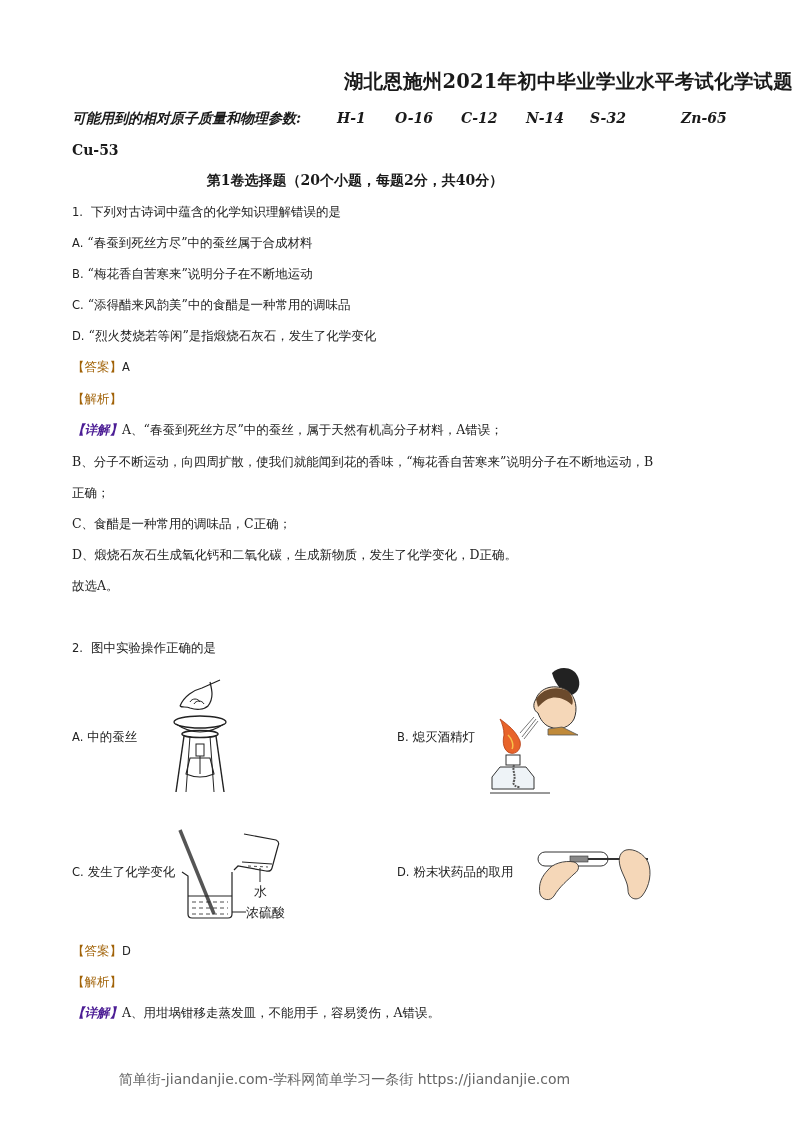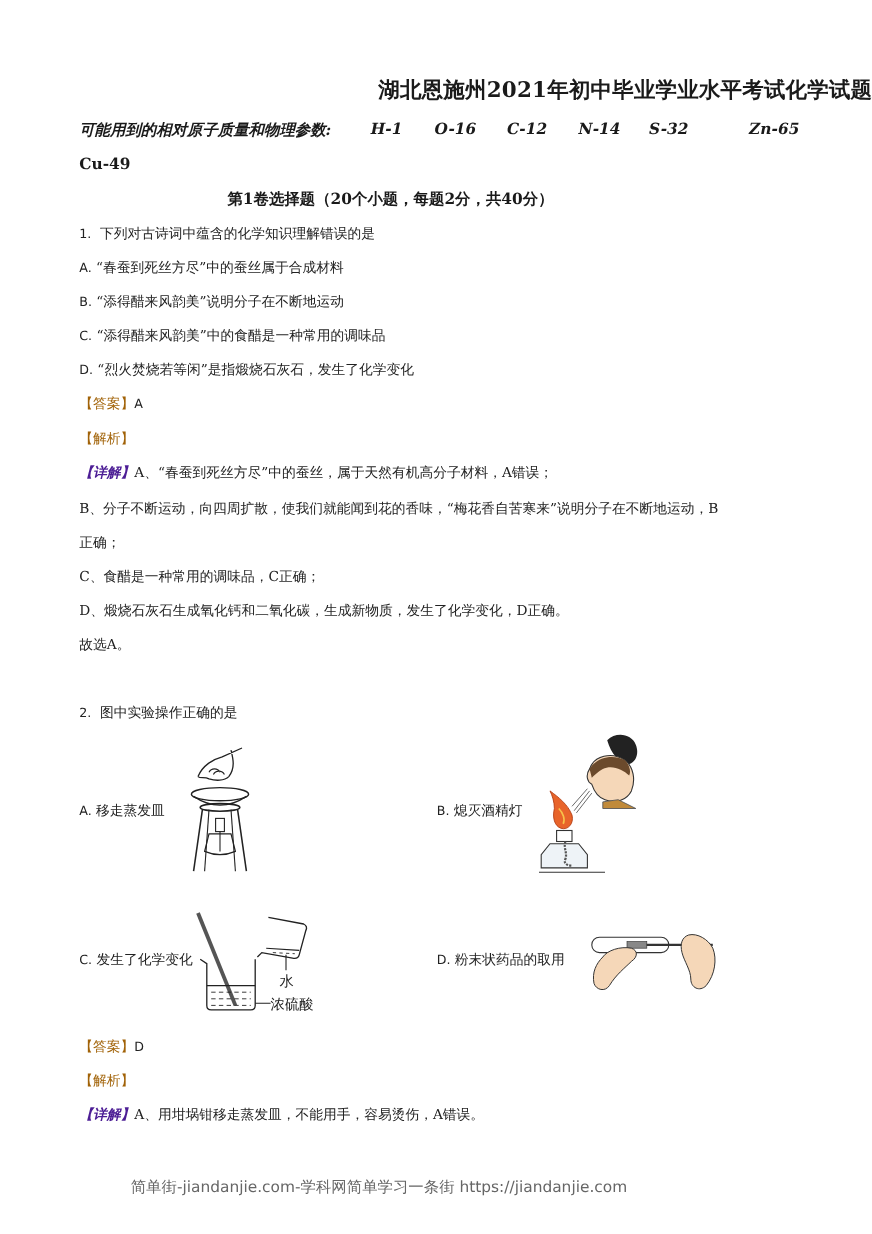--- a/index.html
+++ b/index.html
@@ -26,35 +26,35 @@
 
 <div class="abs params" style="width:680px;height:20px;">
   <span class="el" style="left:0">可能用到的相对原子质量和物理参数:</span>
   <span class="el" style="left:265px">H-1</span>
   <span class="el" style="left:323px">O-16</span>
   <span class="el" style="left:389px">C-12</span>
   <span class="el" style="left:454px">N-14</span>
   <span class="el" style="left:518px">S-32</span>
   <span class="el" style="left:609px">Zn-65</span>
 </div>
-<div class="abs cu">Cu-49</div>
+<div class="abs cu">Cu-53</div>
 
 <div class="abs section">第1卷选择题（20个小题，每题2分，共40分）</div>
 
 <div class="abs line" style="top:204px">
   <span class="lat">1.</span>&nbsp;
   <span>下列对古诗词中蕴含的化学知识理解错误的是</span>
 </div>
 <div class="abs line" style="top:235px">
   <span class="lat">A.</span>
   <span>“春蚕到死丝方尽”中的蚕丝属于合成材料</span>
 </div>
 <div class="abs line" style="top:266px">
   <span class="lat">B.</span>
-  <span>“添得醋来风韵美”说明分子在不断地运动</span>
+  <span>“梅花香自苦寒来”说明分子在不断地运动</span>
 </div>
 <div class="abs line" style="top:297px">
   <span class="lat">C.</span>
   <span>“添得醋来风韵美”中的食醋是一种常用的调味品</span>
 </div>
 <div class="abs line" style="top:328px">
   <span class="lat">D.</span>
   <span>“烈火焚烧若等闲”是指煅烧石灰石，发生了化学变化</span>
 </div>
 
@@ -72,21 +72,21 @@
 <div class="abs line" style="top:547px">D、煅烧石灰石生成氧化钙和二氧化碳，生成新物质，发生了化学变化，D正确。</div>
 <div class="abs line" style="top:578px">故选A。</div>
 
 <div class="abs line" style="top:640px">
   <span class="lat">2.</span>&nbsp;
   <span>图中实验操作正确的是</span>
 </div>
 
 <div class="abs line" style="top:729px">
   <span class="lat">A.</span>
-  <span>移走蒸发皿</span>
+  <span>中的蚕丝</span>
 </div>
 <svg class="fig" style="left:160px;top:676px" width="80" height="118" viewBox="0 0 80 118">
 
   <path d="M20 30 C24 20 34 14 42 12 L60 4 M50 6 C52 14 54 22 48 30 C44 34 36 34 30 32 C26 30 22 32 20 30" fill="none" stroke="#222" stroke-width="1.2"></path>
   <path d="M30 26 C32 22 38 22 40 26 M34 28 C36 24 42 24 44 28" fill="none" stroke="#222" stroke-width="1"></path>
 
   <ellipse cx="40" cy="46" rx="26" ry="6" fill="#fff" stroke="#222" stroke-width="1.3"></ellipse>
   <path d="M16 48 Q40 64 64 48" fill="none" stroke="#222" stroke-width="1.2"></path>
 
   <ellipse cx="40" cy="58" rx="18" ry="3.5" fill="none" stroke="#222" stroke-width="1.5"></ellipse>

